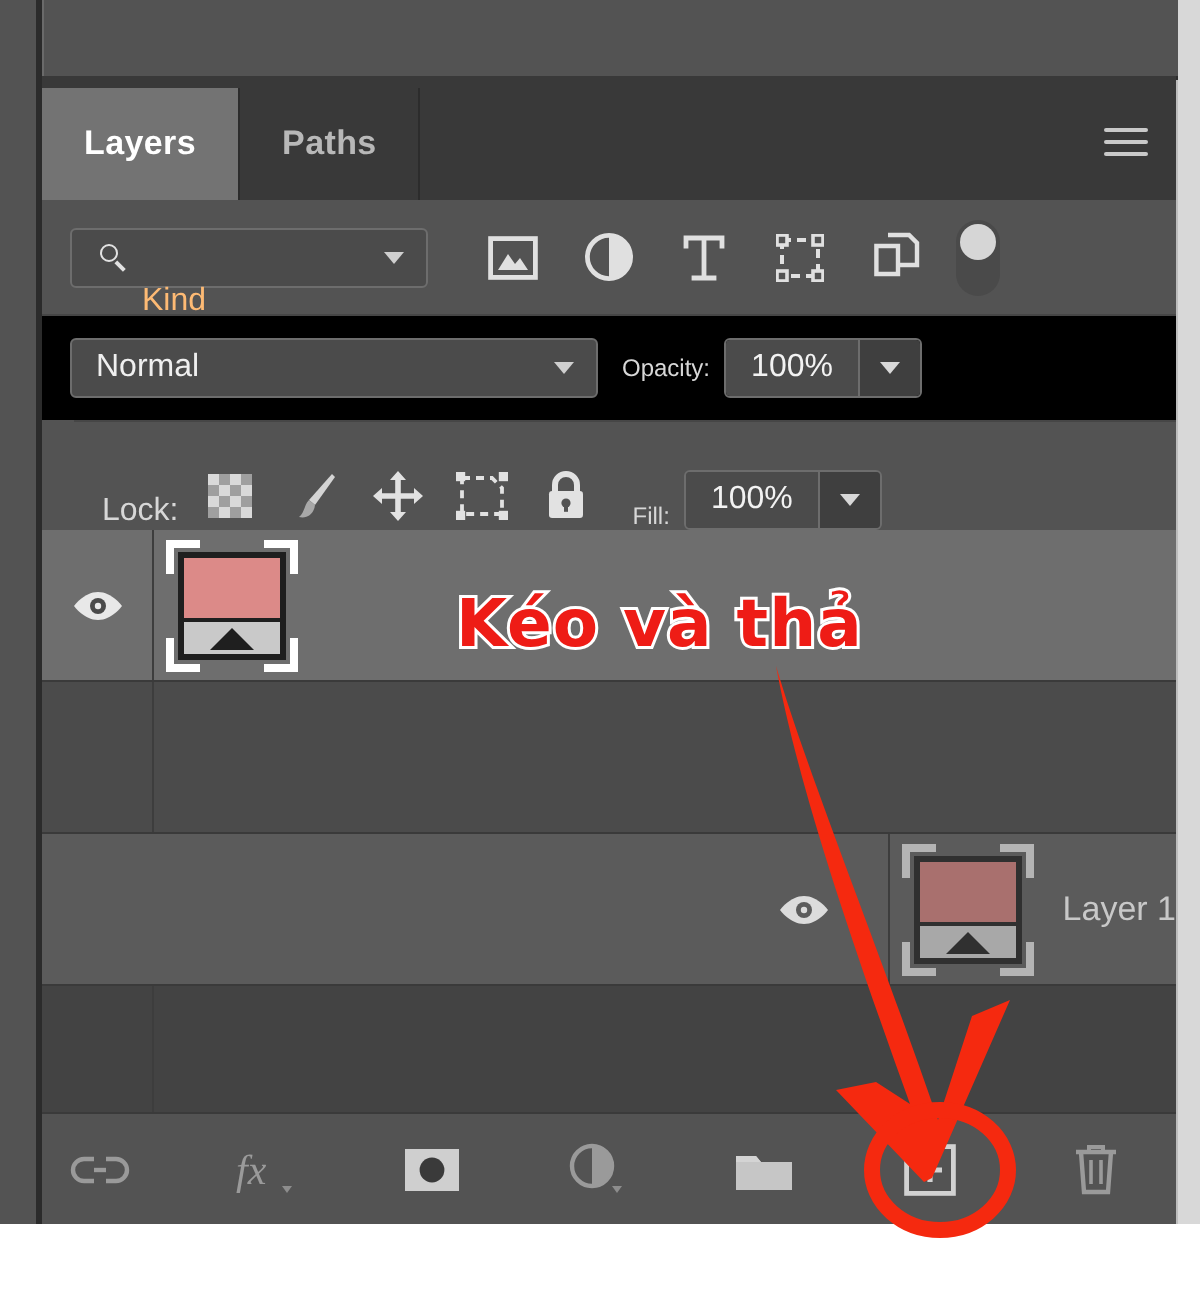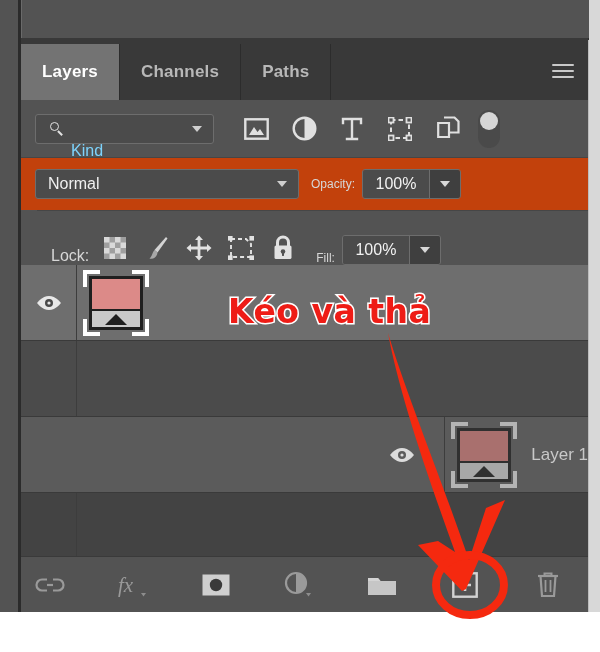--- a/index.html
+++ b/index.html
@@ -155,21 +155,21 @@
   .kind-select .search-ico::after {
     content: "";
     position: absolute;
     left: 8px; top: 8px;
     width: 6px; height: 1.8px;
     background: #e2e2e2;
     transform: rotate(45deg);
     transform-origin: left center;
   }
   .kind-select .kind-label {
-    color: #7dd3fc;
+    color: #fdba74;
     font-size: 16px;
     margin-left: 7px;
     margin-top: 44px;
   }
   .chev {
     width: 0; height: 0;
     border-left: 5px solid transparent;
     border-right: 5px solid transparent;
     border-top: 6px solid #d8d8d8;
   }
@@ -211,21 +211,21 @@
     width: 18px; height: 18px;
     border-radius: 50%;
     background: #d6d6d6;
   }
 
   
   .blend-row {
     position: absolute;
     left: 0; top: 113px;
     width: 567px; height: 53px;
-    background: #c2410c;
+    background: #000000;
     border-top: 1px solid #464646;
     display: flex;
     align-items: center;
     padding-left: 14px;
     box-sizing: border-box;
   }
   .blend-select {
     width: 264px; height: 30px;
     background: #4b4b4b;
     border: 1px solid #6d6d6d;
@@ -456,23 +456,20 @@
   <div class="ws-right-edge"></div>
 
   <div class="top-panel"></div>
   <div class="top-panel-gap"></div>
 
   <div class="panel">
 
     <div class="tabbar">
       <div class="tab active">
         <span>Layers</span>
-      </div>
-      <div class="tab">
-        <span>Channels</span>
       </div>
       <div class="tab">
         <span>Paths</span>
       </div>
       <div class="tab-filler">
         <div class="menu-icon">
           <i></i>
             <i></i>
             <i></i>
         </div>

